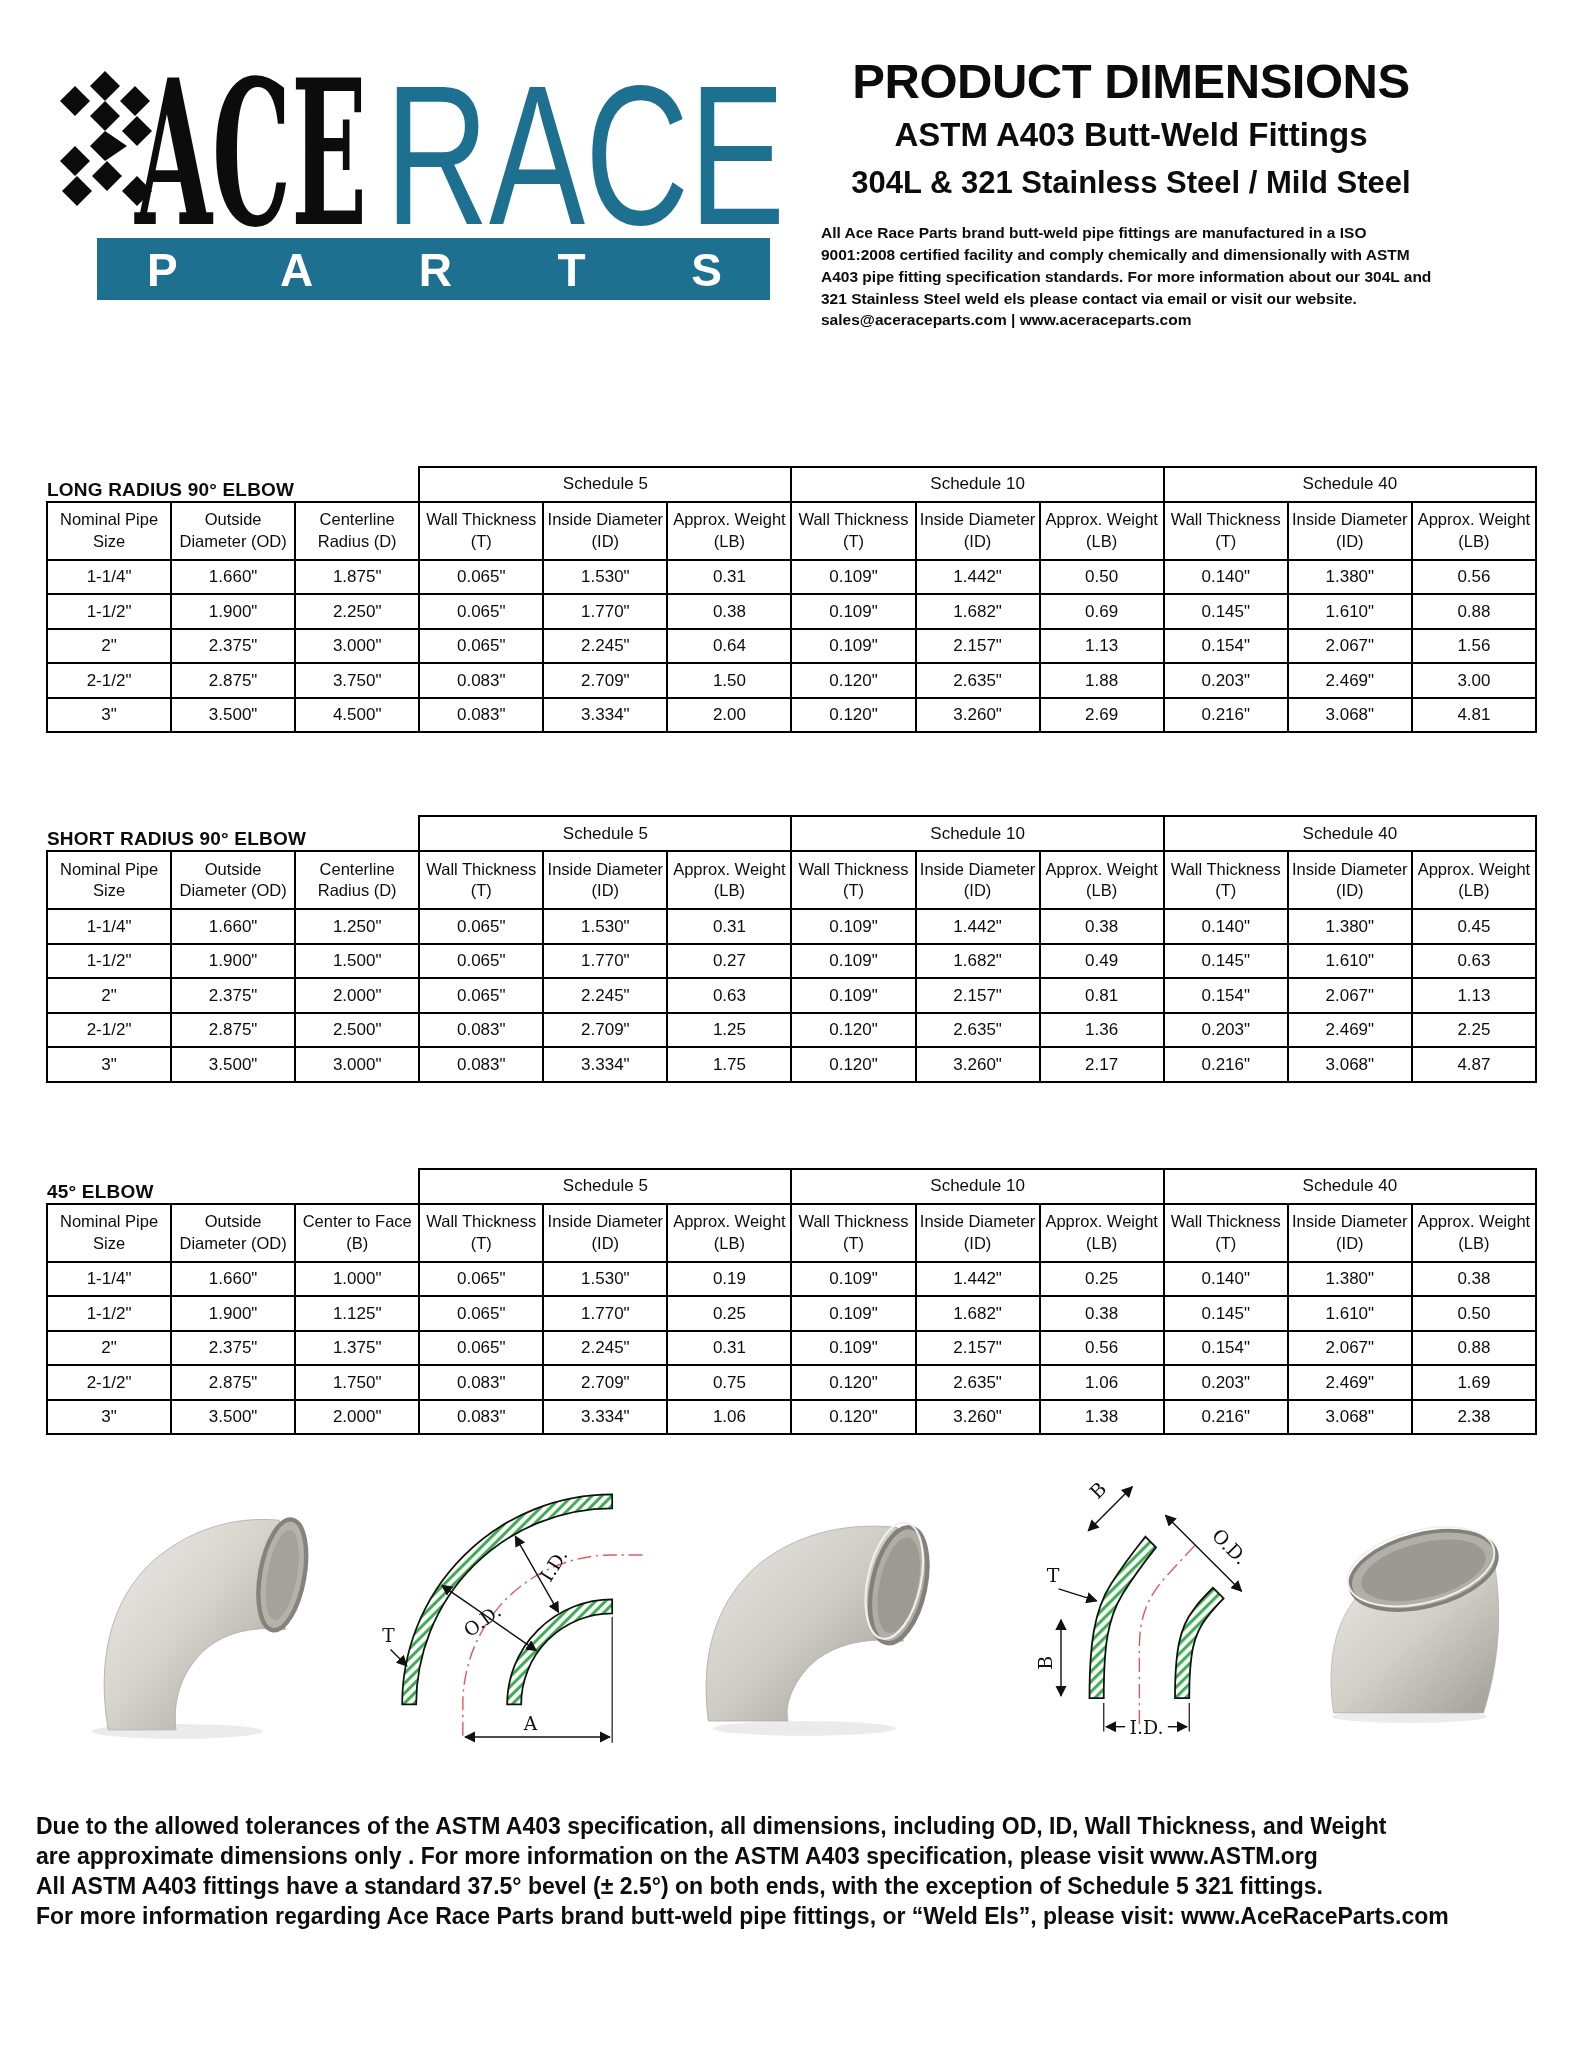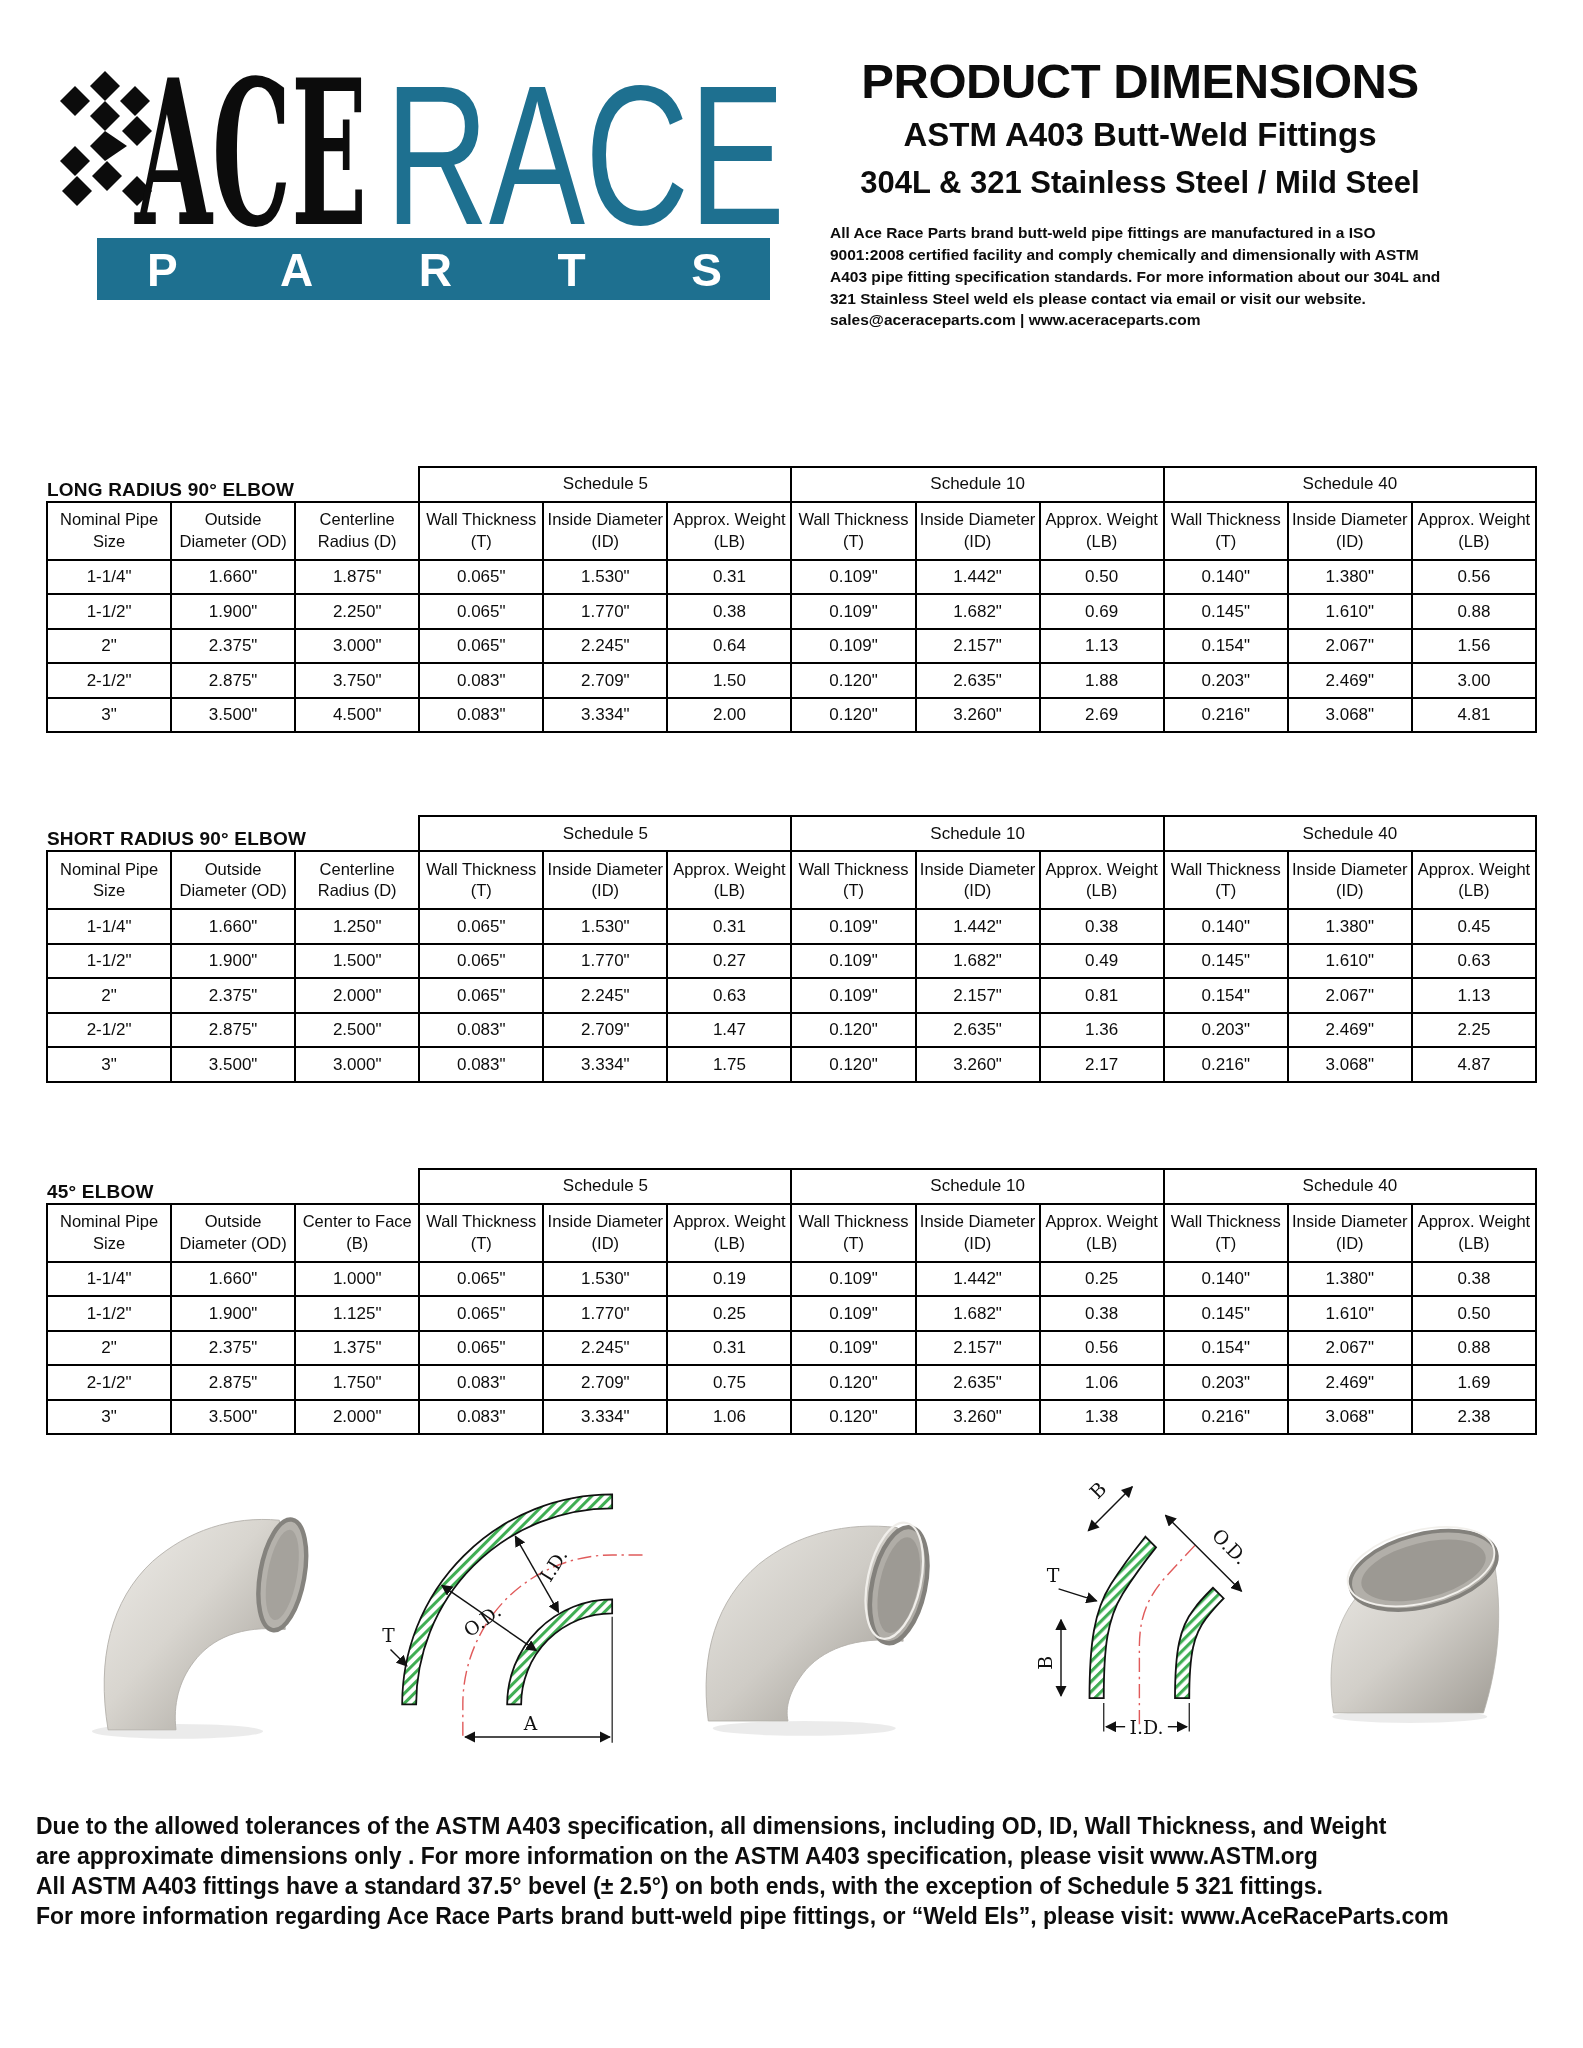--- a/index.html
+++ b/index.html
@@ -6,21 +6,21 @@
     --teal:#1e7090; --ink:#0c0c0c; --green:#3fae53; --red:#e05b5b;
   }
   *{box-sizing:border-box;}
   html,body{margin:0;padding:0;background:#ffffff;}
   body{font-family:"Liberation Sans",sans-serif;color:#0c0c0c;}
   .page{width:1583px;height:2048px;background:#fff;position:relative;overflow:hidden;}
 
   
   .header{display:flex;align-items:flex-start;padding:56px 0 0 55px;}
   .logo-svg{width:730px;height:246px;flex:0 0 auto;display:block;}
-  .head-right{width:620px;margin-left:45px;text-align:center;}
+  .head-right{width:620px;margin-left:36px;text-align:center;}
   .head-right h1{font-size:49px;font-weight:700;margin:0;line-height:1.05;letter-spacing:-0.5px;}
   .head-right .sub1{font-size:33px;font-weight:700;margin:9px 0 0;}
   .head-right .sub2{font-size:31px;font-weight:700;margin:11px 0 0;}
   .head-right p{font-size:15.5px;font-weight:700;text-align:left;line-height:1.4;margin:21px 0 0;}
 
   
   .tables{padding:0 46px;margin-top:135px;}
   .spec-wrap.t2{margin-top:82px;}
   .spec-wrap.t3{margin-top:85px;}
   table.spec{border-collapse:collapse;width:100%;table-layout:fixed;}
@@ -261,21 +261,21 @@
               <td>0.154"</td>
               <td>2.067"</td>
               <td>1.13</td>
             </tr>
             <tr>
               <td>2-1/2"</td>
               <td>2.875"</td>
               <td>2.500"</td>
               <td>0.083"</td>
               <td>2.709"</td>
-              <td>1.47</td>
+              <td>1.25</td>
               <td>0.120"</td>
               <td>2.635"</td>
               <td>1.36</td>
               <td>0.203"</td>
               <td>2.469"</td>
               <td>2.25</td>
             </tr>
             <tr>
               <td>3"</td>
               <td>3.500"</td>

